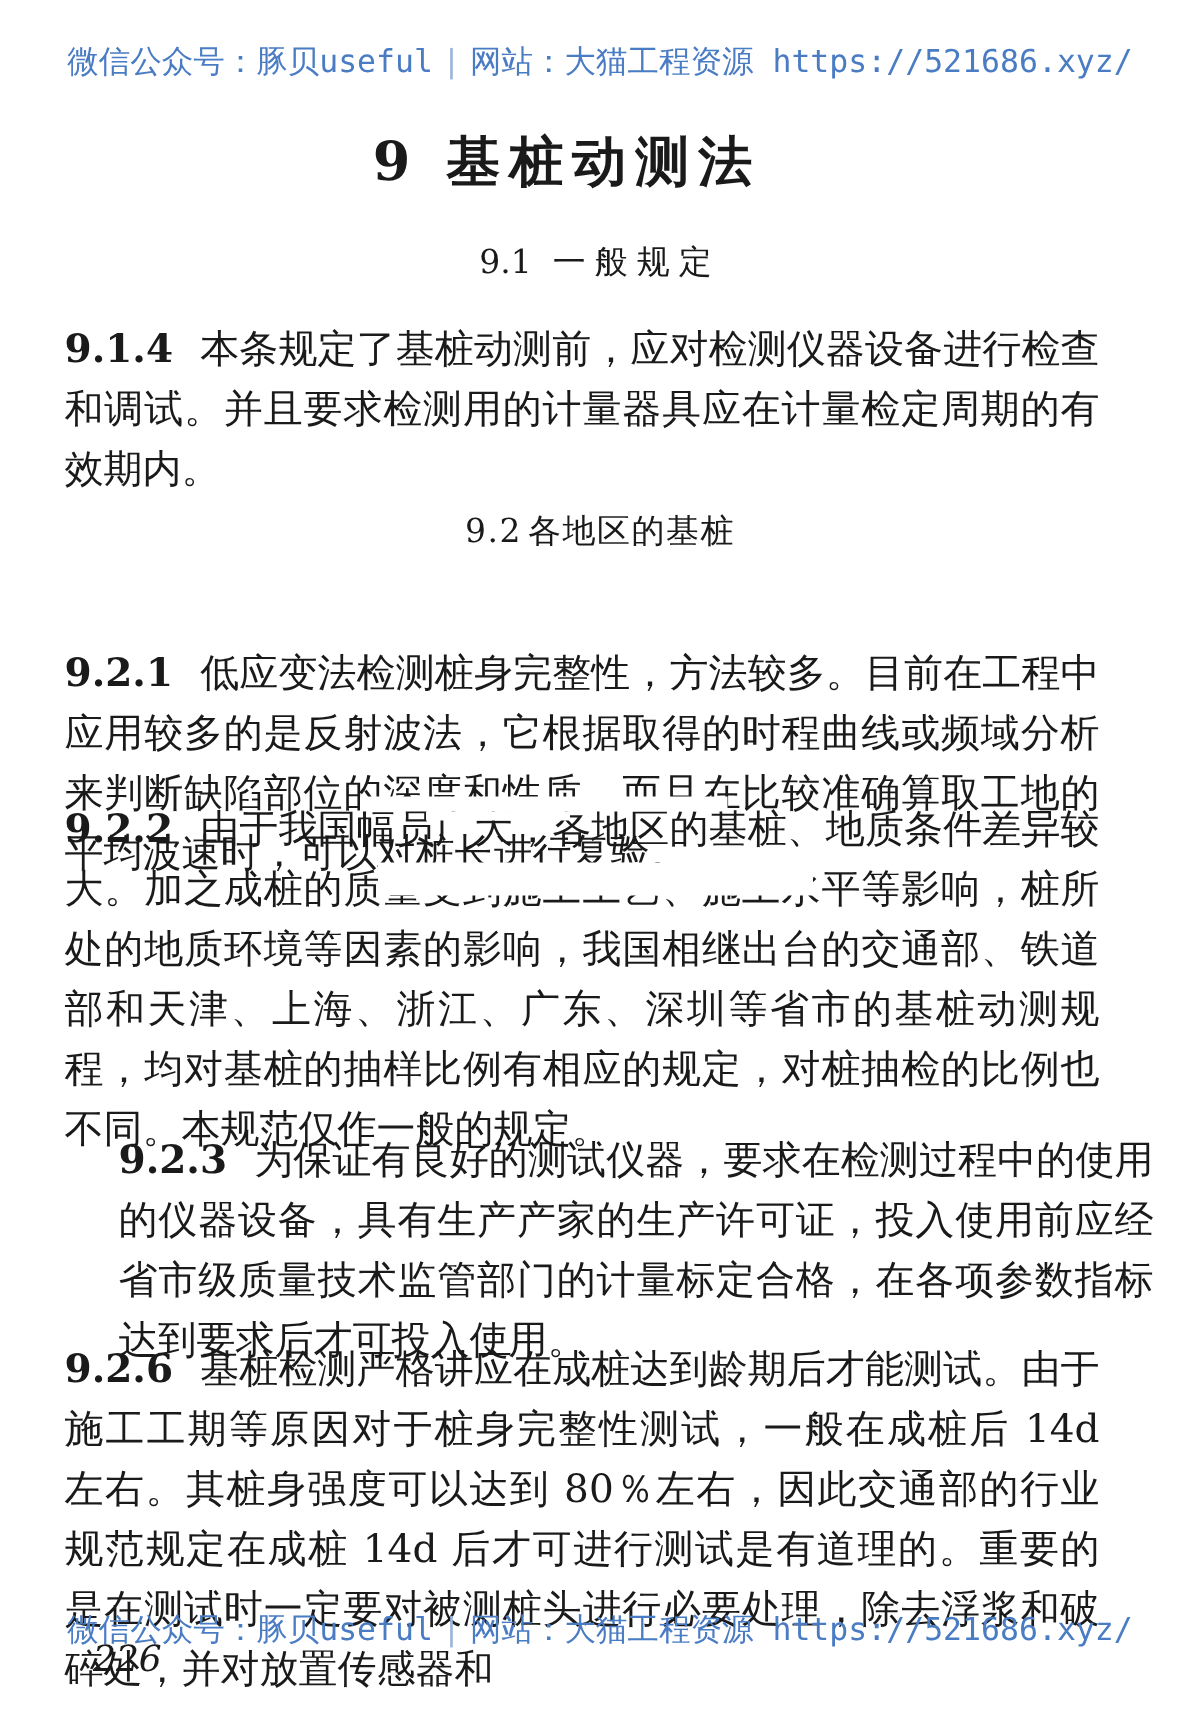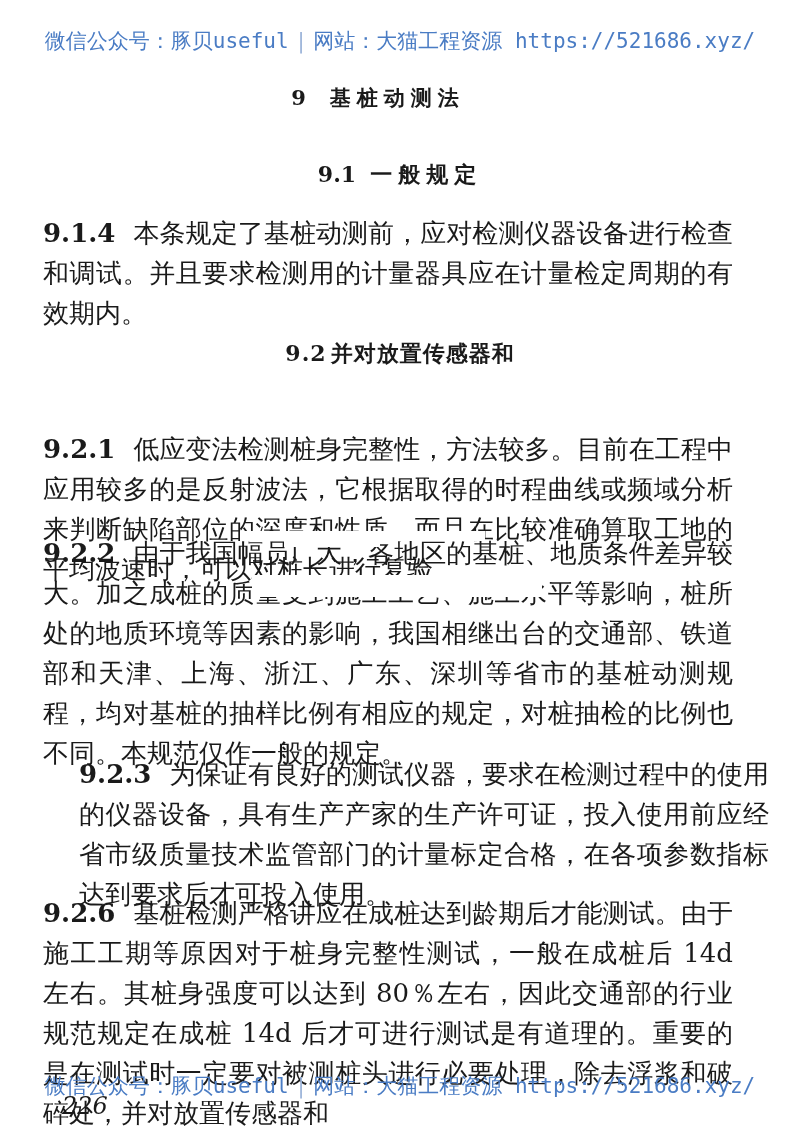--- a/index.html
+++ b/index.html
@@ -5,24 +5,24 @@
   html, body { margin: 0; padding: 0; background: #ffffff; }
   body { width: 800px; height: 1142px; position: relative; overflow: hidden;
          font-family: "DejaVu Serif", "Liberation Serif", serif; color: #1a1a1a; }
   .watermark { position: absolute; left: 0; width: 800px; text-align: center;
                font-family: "DejaVu Sans Mono", "Liberation Mono", monospace;
                font-size: 21px; color: #4a7cc4; letter-spacing: 0px; white-space: nowrap; }
   .wm-top { top: 27px; }
   .wm-bottom { top: 1072px; }
   .wm-sep { color: #9db5da; margin: 0 6px; }
   .chapter-title { position: absolute; top: 84px; left: 0; width: 756px; text-align: center;
-                   font-size: 21px; font-weight: bold; letter-spacing: 6px; }
+                   font-size: 36px; font-weight: bold; letter-spacing: 6px; }
   .chapter-title .num { margin-right: 18px; }
   .section-title { position: absolute; left: 0; width: 800px; text-align: center;
-                   font-size: 22px; font-weight: bold; }
+                   font-size: 22px; font-weight: normal; }
   .s91 { top: 160px; letter-spacing: 6px; }
   .s91 .num { margin-right: 14px; letter-spacing: 0; }
   .s92 { top: 339px; letter-spacing: 1px; }
   .s92 .num { margin-right: 4px; }
   .para { position: absolute; left: 43px; width: 690px; font-size: 26px;
           line-height: 40px; text-align: justify; text-align-last: left; }
   .para .clause { font-weight: bold; margin-right: 18px; }
   .p914 { top: 213px; }
   .p921 { top: 393px; margin-top: 36px; }
   .p922 { top: 533px; }
@@ -44,21 +44,21 @@
 
 <div class="section-title s91">
   <span class="num">9.1</span><span>一般规定</span>
 </div>
 
 <div class="para p914">
   <span class="clause">9.1.4</span><span>本条规定了基桩动测前，应对检测仪器设备进行检查和调试。并且要求检测用的计量器具应在计量检定周期的有效期内。</span>
 </div>
 
 <div class="section-title s92">
-  <span class="num">9.2</span><span>并对放置传感器和</span>
+  <span class="num">9.2</span><span>各地区的基桩</span>
 </div>
 
 <div class="para p921">
   <span class="clause">9.2.1</span><span>低应变法检测桩身完整性，方法较多。目前在工程中应用较多的是反射波法，它根据取得的时程曲线或频域分析来判断缺陷部位的深度和性质，而且在比较准确算取工地的平均波速时，可以对桩长进行复验。</span>
 </div>
 
 <div class="para p922">
   <span class="clause">9.2.2</span><span>由于我国幅员广大，各地区的基桩、地质条件差异较大。加之成桩的质量受到施工工艺、施工水平等影响，桩所处的地质环境等因素的影响，我国相继出台的交通部、铁道部和天津、上海、浙江、广东、深圳等省市的基桩动测规程，均对基桩的抽样比例有相应的规定，对桩抽检的比例也不同。本规范仅作一般的规定。</span>
 </div>
 <div class="obscure" style="left:240px; top:531px; width:245px; height:10px;"></div>

